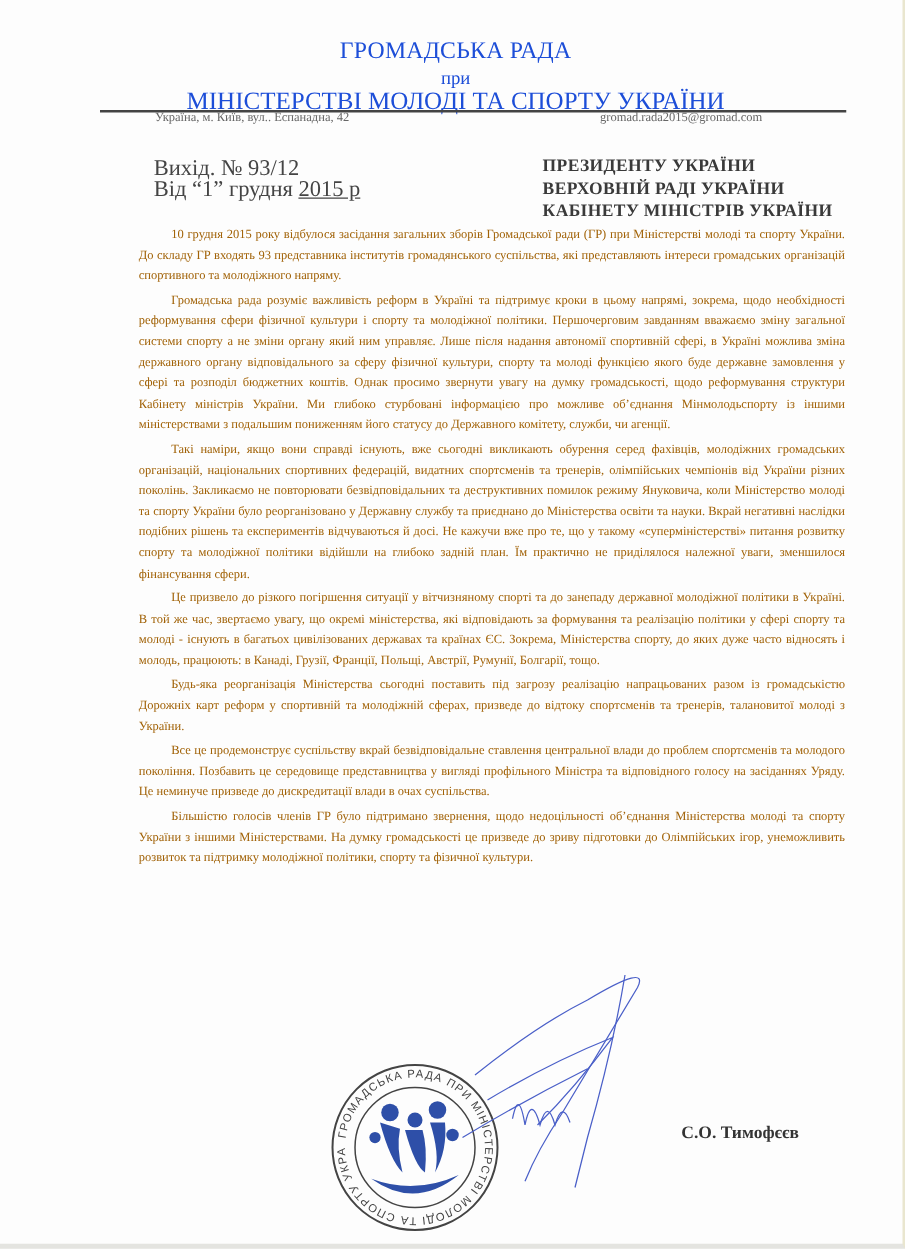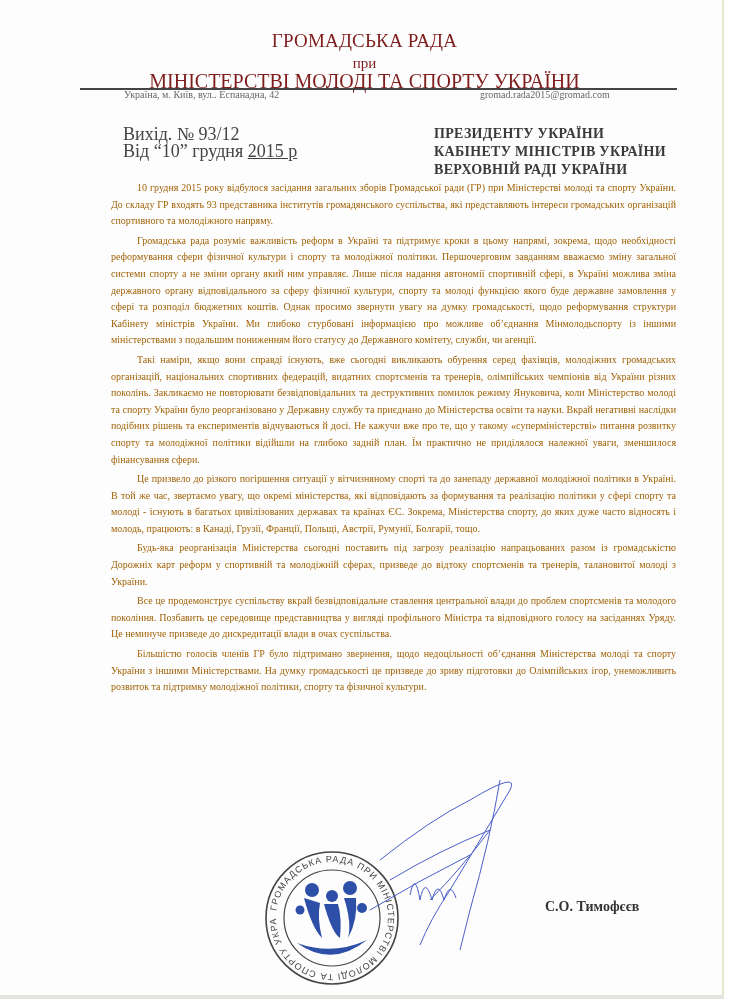--- a/index.html
+++ b/index.html
@@ -9,21 +9,21 @@
     font-family: "Liberation Serif", serif;
     color: #3a3a3a;
     position: relative;
   }
   .page {
     position: absolute; left: 0; top: 0; width: 722px; height: 995px;
     background: #fdfdfd;
     border-right: 2px solid #e9e6cf;
     border-bottom: 4px solid #e4e4e0;
   }
-  .hdr-title { position: absolute; left: 0; width: 729px; text-align: center; color: #7f1d1d; }
+  .hdr-title { position: absolute; left: 0; width: 729px; text-align: center; color: #1d4ed8; }
   .t1 { top: 30px; font-size: 19px; letter-spacing: 0.2px; }
   .t2 { top: 55px; font-size: 15px; }
   .t3 { top: 70px; font-size: 20px; }
   .rule { position: absolute; left: 80px; top: 88px; width: 597px; height: 2px; background: #444; }
   .addr { position: absolute; top: 89px; font-size: 10px; color: #666; }
   .addr.left { left: 124px; }
   .addr.right { left: 480px; }
   .outnum { position: absolute; left: 123px; top: 126px; font-size: 18px; line-height: 17px; color: #444; }
   .outnum .u { text-decoration: underline; }
   .addressee {
@@ -47,27 +47,27 @@
 
   <div class="hdr-title t1">ГРОМАДСЬКА РАДА</div>
   <div class="hdr-title t2">при</div>
   <div class="hdr-title t3">МІНІСТЕРСТВІ МОЛОДІ ТА СПОРТУ УКРАЇНИ</div>
   <div class="rule"></div>
   <div class="addr left">Україна, м. Київ, вул.. Еспанадна, 42</div>
   <div class="addr right">gromad.rada2015@gromad.com</div>
 
   <div class="outnum">
     <div>Вихід. № 93/12</div>
-    <div><span>Від “10” грудня </span> <span class="u">2015 р</span></div>
+    <div><span>Від “1” грудня </span> <span class="u">2015 р</span></div>
   </div>
 
   <div class="addressee">
     <div>ПРЕЗИДЕНТУ УКРАЇНИ</div>
+    <div>ВЕРХОВНІЙ РАДІ УКРАЇНИ</div>
     <div>КАБІНЕТУ МІНІСТРІВ УКРАЇНИ</div>
-    <div>ВЕРХОВНІЙ РАДІ УКРАЇНИ</div>
   </div>
 
   <div class="body">
     <p>10 грудня 2015 року відбулося засідання загальних зборів Громадської ради (ГР) при Міністерстві молоді та спорту України. До складу ГР входять 93 представника інститутів громадянського суспільства, які представляють інтереси громадських організацій спортивного та молодіжного напряму.</p>
     <p>Громадська рада розуміє важливість реформ в Україні та підтримує кроки в цьому напрямі, зокрема, щодо необхідності реформування сфери фізичної культури і спорту та молодіжної політики. Першочерговим завданням вважаємо зміну загальної системи спорту а не зміни органу який ним управляє. Лише після надання автономії спортивній сфері, в Україні можлива зміна державного органу відповідального за сферу фізичної культури, спорту та молоді функцією якого буде державне замовлення у сфері та розподіл бюджетних коштів.   Однак просимо звернути увагу на думку громадськості, щодо реформування структури Кабінету міністрів України. Ми глибоко стурбовані інформацією про можливе об’єднання Мінмолодьспорту із іншими міністерствами з подальшим пониженням його статусу до Державного комітету, служби, чи агенції.</p>
     <p>Такі наміри, якщо вони справді існують, вже сьогодні викликають обурення серед фахівців, молодіжних громадських організацій, національних спортивних федерацій, видатних спортсменів та тренерів, олімпійських чемпіонів від України різних поколінь. Закликаємо не повторювати безвідповідальних та деструктивних помилок режиму Януковича, коли Міністерство молоді та спорту України було реорганізовано у Державну службу та приєднано до Міністерства освіти та науки. Вкрай негативні наслідки подібних рішень та експериментів відчуваються й досі. Не кажучи вже про те, що у такому «суперміністерстві» питання розвитку спорту та молодіжної політики відійшли на глибоко задній план. Їм практично не приділялося належної уваги, зменшилося фінансування сфери.</p>
     <p>Це призвело до різкого погіршення ситуації у вітчизняному спорті та до занепаду державної молодіжної політики в Україні. В той же час, звертаємо увагу, що окремі міністерства, які відповідають за формування та реалізацію політики у сфері спорту та молоді - існують в багатьох цивілізованих державах та країнах ЄС. Зокрема, Міністерства спорту, до яких дуже часто відносять і молодь, працюють: в Канаді, Грузії, Франції, Польщі, Австрії, Румунії, Болгарії, тощо.</p>
     <p>Будь-яка реорганізація Міністерства сьогодні поставить під загрозу реалізацію напрацьованих разом із громадськістю Дорожніх карт реформ у спортивній та молодіжній сферах, призведе до відтоку спортсменів та тренерів, талановитої молоді з України.</p>
     <p>Все це продемонструє суспільству вкрай безвідповідальне ставлення центральної влади до проблем спортсменів та молодого покоління. Позбавить це середовище представництва у вигляді профільного Міністра та відповідного голосу на засіданнях Уряду. Це неминуче призведе до дискредитації влади в очах суспільства.</p>
     <p>Більшістю голосів членів ГР було підтримано звернення, щодо недоцільності об’єднання Міністерства молоді та спорту України з іншими Міністерствами. На думку громадськості це призведе до зриву підготовки до Олімпійських ігор, унеможливить розвиток та підтримку молодіжної політики, спорту та фізичної культури.</p>

